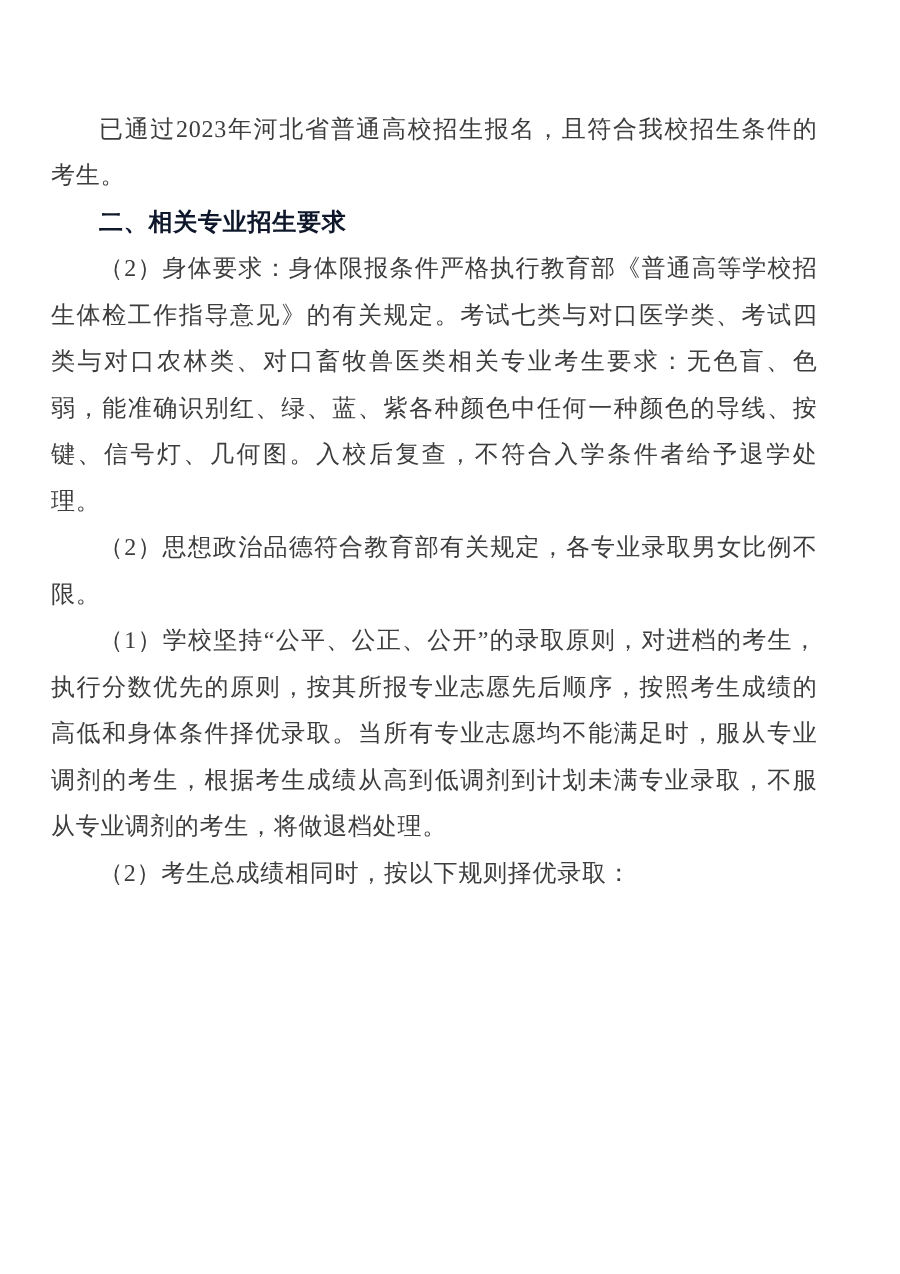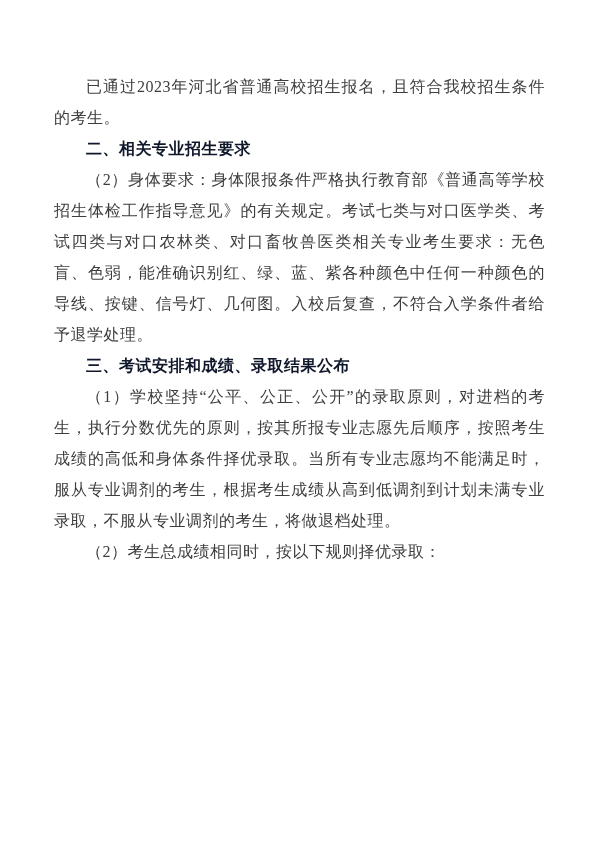--- a/index.html
+++ b/index.html
@@ -6,21 +6,21 @@
     margin: 0;
     padding: 0;
     background: #ffffff;
   }
   .page {
     position: relative;
     box-sizing: border-box;
     width: 600px;
     height: 849px;
     background: #ffffff;
-    padding: 71px 55px 0 54px;
+    padding: 71px 55px 0 34px;
     overflow: hidden;
     font-family: "Liberation Serif", serif;
   }
   .para {
     margin: 0;
     font-size: 16px;
     line-height: 31px;
     letter-spacing: 0.5px;
     color: #3d3d3d;
     text-align: justify;
@@ -36,16 +36,16 @@
     letter-spacing: 0.5px;
   }
 </style>
 </head>
 <body>
 
 <div class="page">
   <p class="para">已通过2023年河北省普通高校招生报名，且符合我校招生条件的考生。</p>
   <p class="para heading">二、相关专业招生要求</p>
   <p class="para">（2）身体要求：身体限报条件严格执行教育部《普通高等学校招生体检工作指导意见》的有关规定。考试七类与对口医学类、考试四类与对口农林类、对口畜牧兽医类相关专业考生要求：无色盲、色弱，能准确识别红、绿、蓝、紫各种颜色中任何一种颜色的导线、按键、信号灯、几何图。入校后复查，不符合入学条件者给予退学处理。</p>
-  <p class="para heading">三、考试安排和成绩、录取结果公布</p>
+  <p class="para">（2）思想政治品德符合教育部有关规定，各专业录取男女比例不限。</p>
   <p class="para">（1）学校坚持“公平、公正、公开”的录取原则，对进档的考生，执行分数优先的原则，按其所报专业志愿先后顺序，按照考生成绩的高低和身体条件择优录取。当所有专业志愿均不能满足时，服从专业调剂的考生，根据考生成绩从高到低调剂到计划未满专业录取，不服从专业调剂的考生，将做退档处理。</p>
   <p class="para">（2）考生总成绩相同时，按以下规则择优录取：</p>
 </div>
 
 </body></html>

